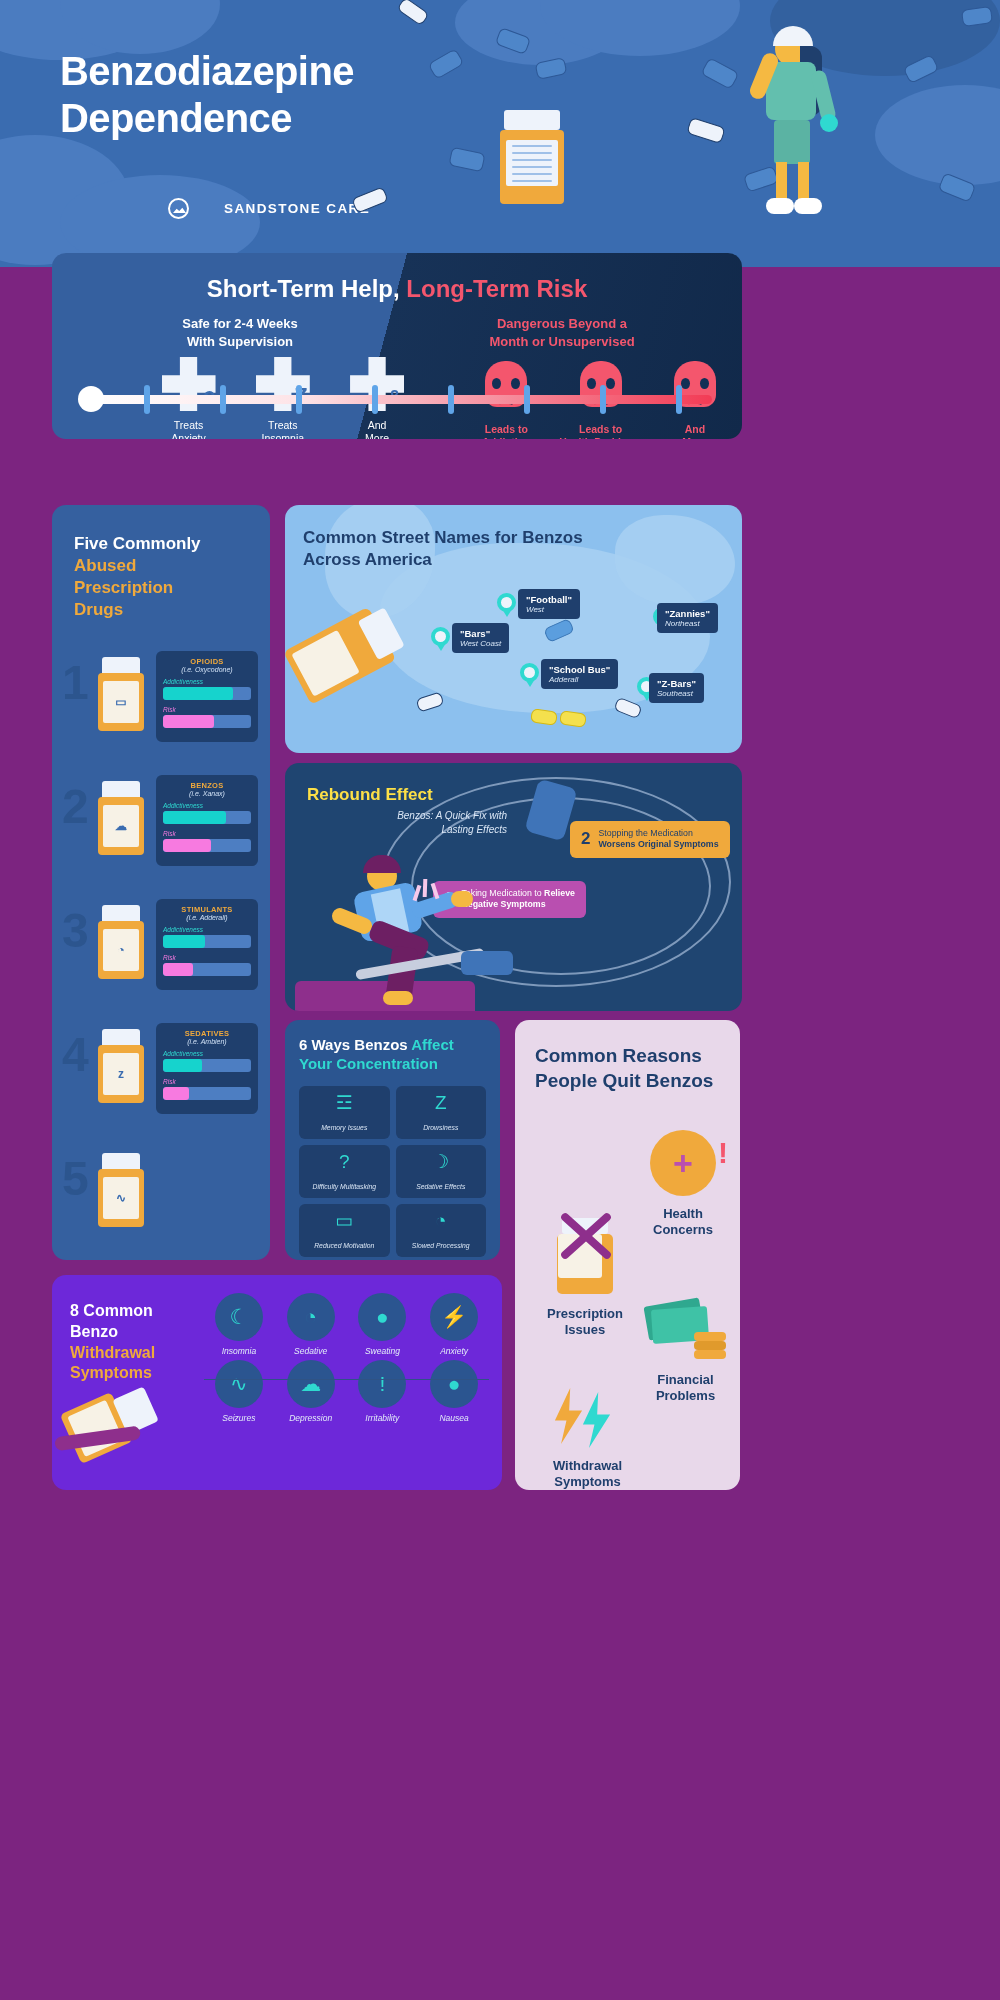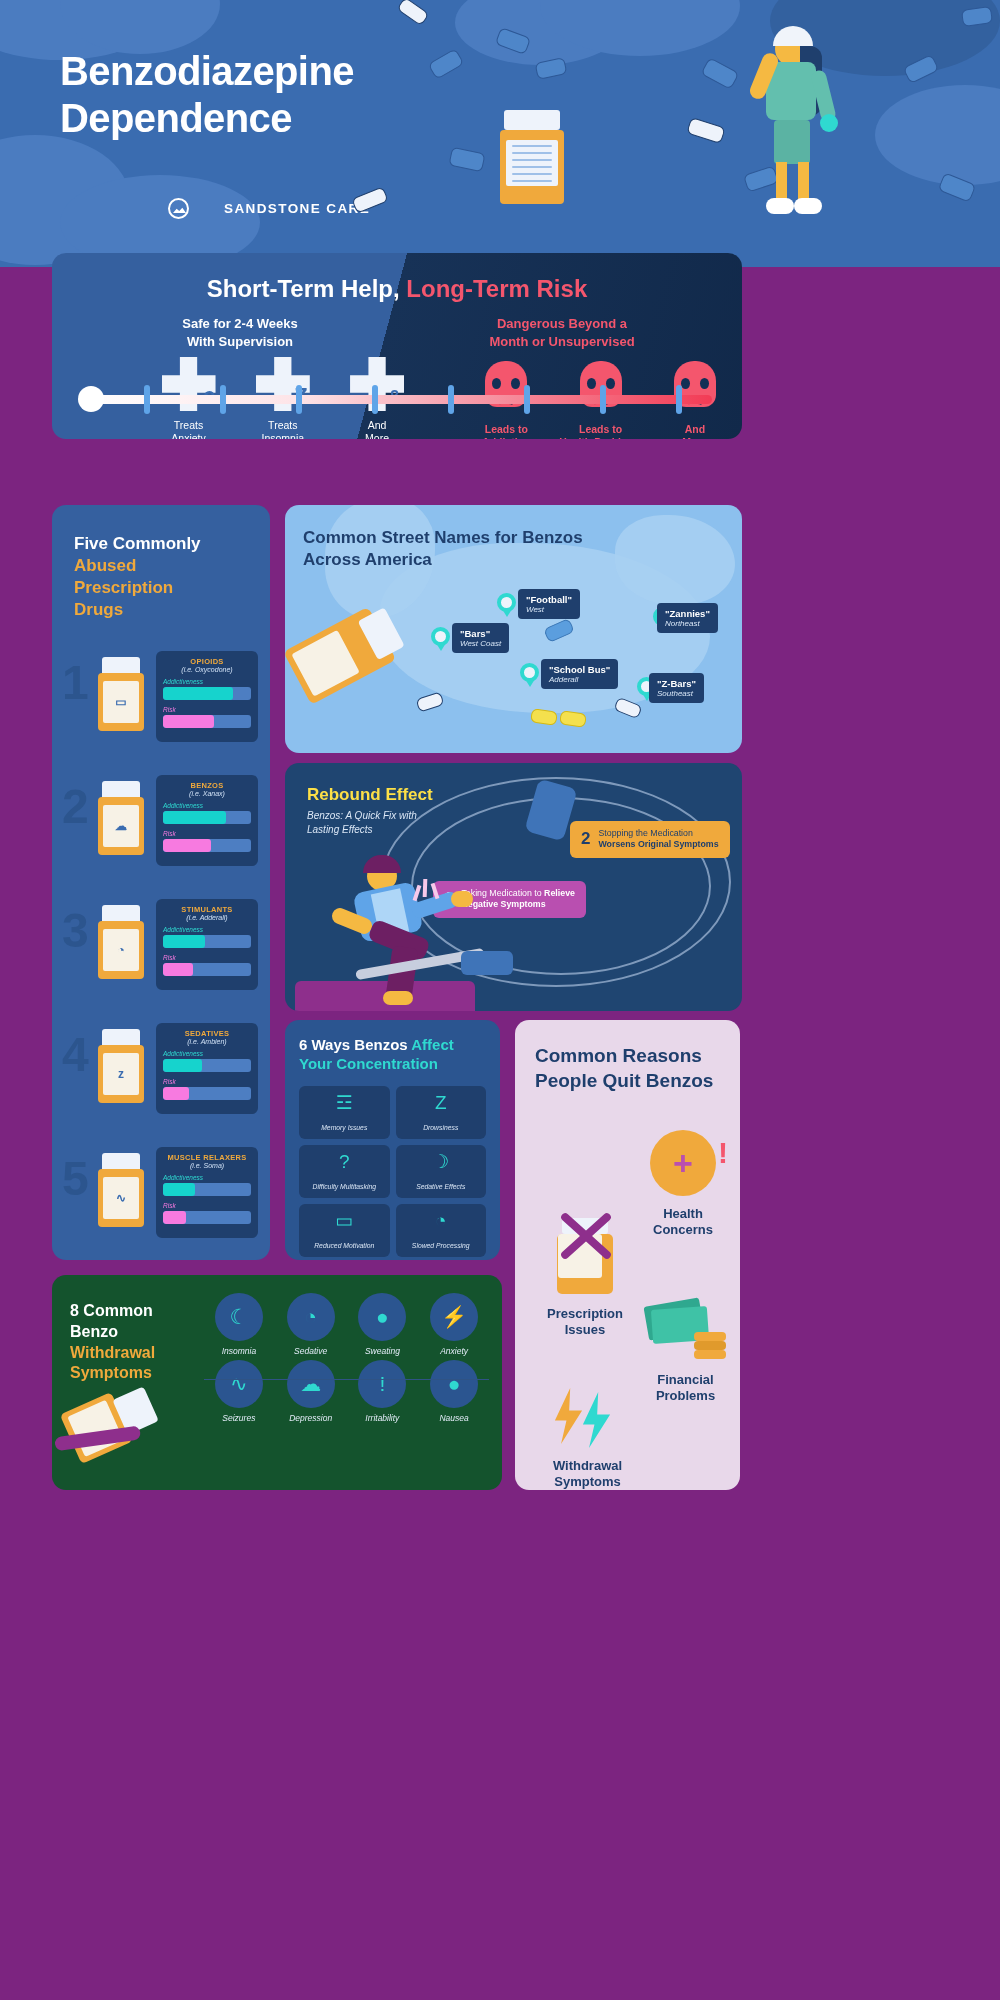--- a/index.html
+++ b/index.html
@@ -98,21 +98,21 @@
   .tag .t1 { font-size:9.5px; font-weight:bold; color:#fff; }
   .tag .t2 { font-size:8px; font-style:italic; color:#d9e7f7; }
   .mapbottle { position:absolute; left:10px; top:120px; width:96px; height:74px; transform:rotate(-28deg); }
   .mb-body { width:96px; height:60px; background:#f0a93c; border-radius:6px; }
   .mb-label { position:absolute; left:6px; top:6px; width:52px; height:48px; background:#f7f2e6; border-radius:3px; }
   .mb-cap { position:absolute; right:-14px; top:8px; width:30px; height:44px; background:#eef3fb; border-radius:4px; }
 
   
   .sec-rebound { left:285px; top:763px; width:457px; height:248px; background:#1f4571; overflow:hidden; }
   .rb-title { position:absolute; left:22px; top:22px; font-size:17px; font-weight:bold; color:#fde047; }
-  .rb-sub { position:absolute; left:22px; top:46px; width:200px; font-size:10px; font-style:italic; color:#dbe7f6; line-height:1.35; text-align:left; }
+  .rb-sub { position:absolute; left:22px; top:46px; width:200px; font-size:10px; font-style:italic; color:#dbe7f6; line-height:1.35; text-align:right; }
   .rb-step { position:absolute; border-radius:6px; display:flex; align-items:center; gap:8px; padding:7px 11px; }
   .rb-step .n { font-size:17px; font-weight:bold; }
   .rb-step .tx { font-size:8.8px; line-height:1.3; font-weight:bold; }
   .loop { position:absolute; border:2px solid #8fa8c8; border-radius:50%; opacity:.85; }
   .rb-platform { position:absolute; left:10px; bottom:0; width:180px; height:30px; background:#8e2f8c; border-radius:6px 6px 0 0; }
 
   
   .sec-ways { left:285px; top:1020px; width:215px; height:240px; background:#2b5590; }
   .ways-title { padding:16px 14px 0; font-size:15px; font-weight:bold; line-height:1.25; color:#fff; }
   .ways-title .cy { color:#2fd9d0; }
@@ -121,21 +121,21 @@
   .way .ic { font-size:19px; line-height:1; margin-bottom:4px; display:block; }
   .way .lb { font-size:6.8px; font-style:italic; color:#dbe7f6; }
 
   
   .sec-quit { left:515px; top:1020px; width:225px; height:470px; background:#e8d8ea; }
   .quit-title { padding:24px 20px 0; font-size:19px; font-weight:bold; line-height:1.3; color:#1f3f6d; }
   .q-item { position:absolute; text-align:center; }
   .q-item .lb { font-size:13px; font-weight:bold; color:#1f3f6d; line-height:1.25; }
 
   
-  .sec-with { left:52px; top:1275px; width:450px; height:215px; background:#14532d; overflow:hidden; }
+  .sec-with { left:52px; top:1275px; width:450px; height:215px; background:#6d28d9; overflow:hidden; }
   .with-title { position:absolute; left:18px; top:26px; width:130px; font-size:16px; font-weight:bold; line-height:1.3; color:#fff; }
   .with-title .am { color:#f0a93c; }
   .with-grid { position:absolute; left:152px; top:18px; width:285px; display:grid; grid-template-columns:repeat(4,1fr); gap:4px 2px; }
   .wsym { text-align:center; }
   .wcircle { width:48px; height:48px; border-radius:50%; background:#2b5590; margin:0 auto 5px;
      display:flex; align-items:center; justify-content:center; font-size:21px; color:#2fd9d0; }
   .wlb { font-size:8.5px; font-style:italic; color:#e3ecf8; }
   .wdivider { position:absolute; left:152px; top:104px; width:285px; height:1px; background:#2f5385; }
   .with-bottle { position:absolute; left:18px; top:118px; width:92px; height:70px; transform:rotate(-24deg); }
 </style>
@@ -370,32 +370,20 @@
               <div class="dfill r" style="width:30%"></div>
             </div>
           </div>
         </div>
         <div class="drug-row" style="top: 634px;">
           <div class="drug-num">5</div>
           <div class="dbottle">
             <div class="dcap"></div>
             <div class="dbody">
               <div class="dlabel">∿</div>
-            </div>
-          </div>
-          <div class="dinfo">
-            <div class="dname">MUSCLE RELAXERS</div>
-            <div class="dgen">(i.e. Soma)</div>
-            <div class="dmlabel a">Addictiveness</div>
-            <div class="dtrack">
-              <div class="dfill a" style="width:36%"></div>
-            </div>
-            <div class="dmlabel r">Risk</div>
-            <div class="dtrack">
-              <div class="dfill r" style="width:26%"></div>
             </div>
           </div>
         </div>
       </div>
   </div>
 
   <div class="card sec-map">
     <div class="us-blob" style="left:95px;top:38px;width:330px;height:170px;"></div>
     <div class="us-blob" style="left:40px;top:-6px;width:110px;height:120px;border-radius:50% 40% 60% 45%;"></div>
     <div class="us-blob" style="left:330px;top:10px;width:120px;height:90px;"></div>

